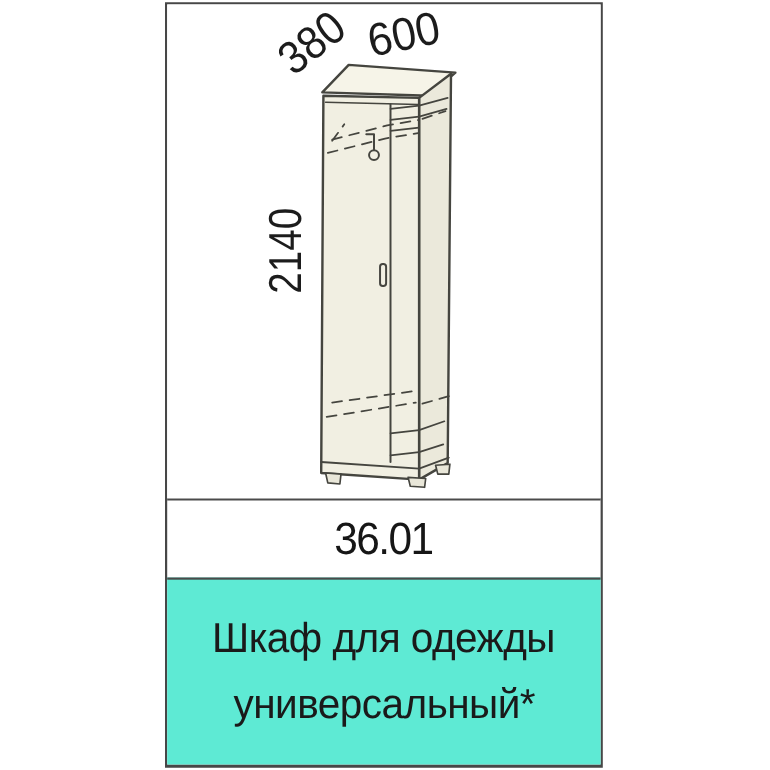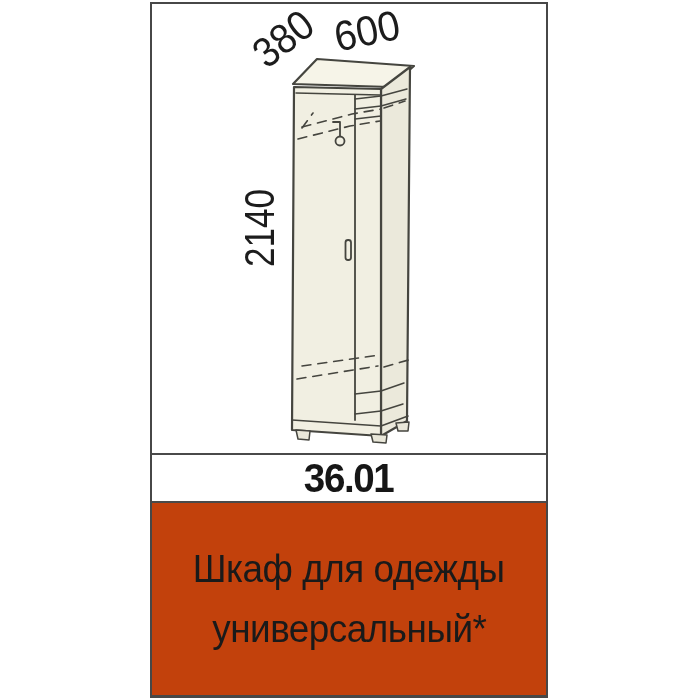--- a/index.html
+++ b/index.html
@@ -32,39 +32,38 @@
     height: 449px;
     position: relative;
     background: #ffffff;
   }
   .drawing-area svg {
     display: block;
     width: 100%;
     height: 100%;
   }
   .code-band {
-    height: 48px;
+    height: 72px;
     box-sizing: border-box;
     border-top: 2px solid #4a4a4a;
     display: flex;
     align-items: center;
     justify-content: center;
-    font-weight: bold;
   }
   .code-text {
     font-size: 41px;
     letter-spacing: -1.5px;
     color: #161616;
     transform: scaleX(0.94);
   }
   .name-band {
     flex: 1;
     box-sizing: border-box;
     border-top: 2px solid #4a4a4a;
-    background: #c2410c;
+    background: #5eead4;
     display: flex;
     flex-direction: column;
     align-items: center;
     justify-content: center;
   }
   .name-line {
     font-size: 38px;
     line-height: 60px;
     letter-spacing: -0.5px;
     color: #1a1a1a;

